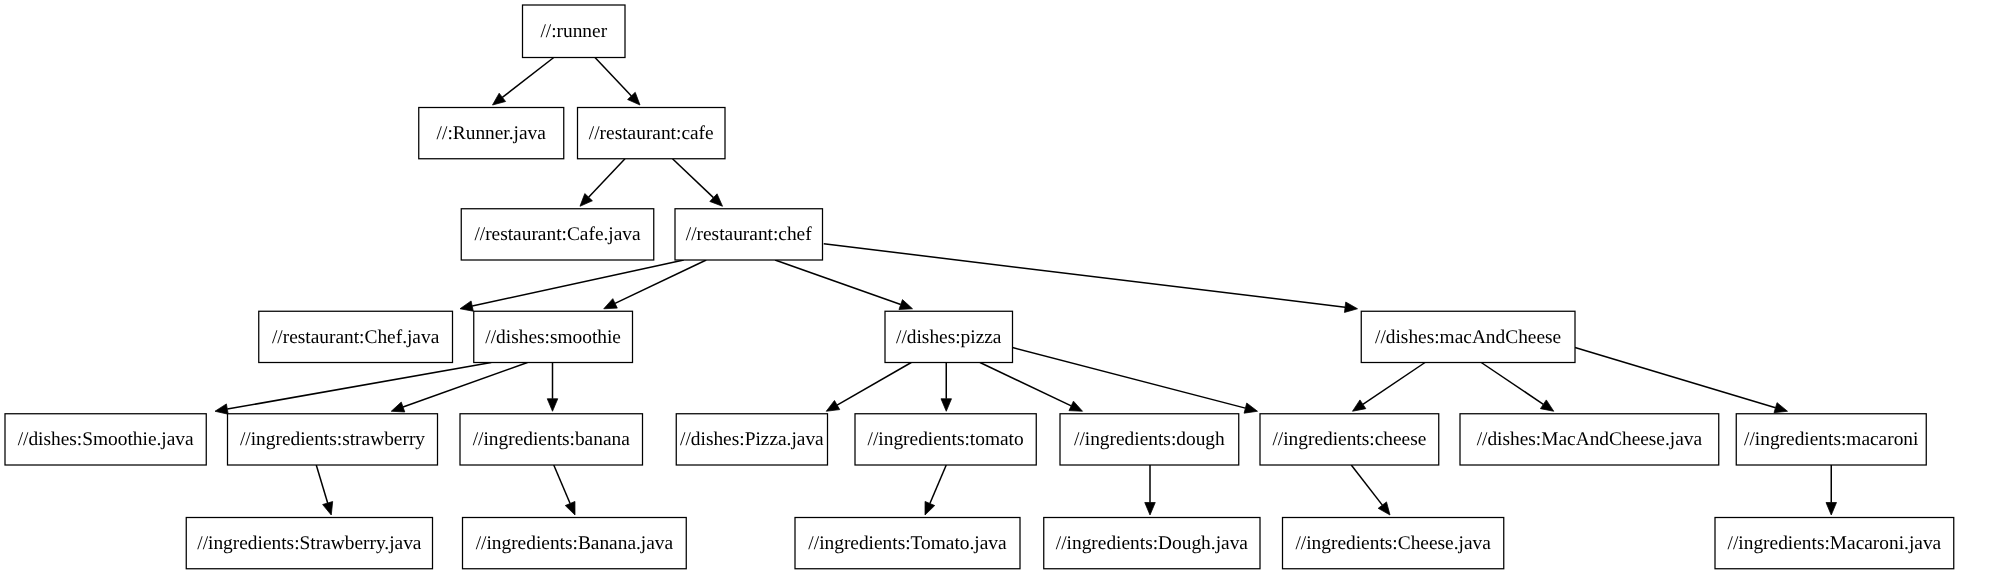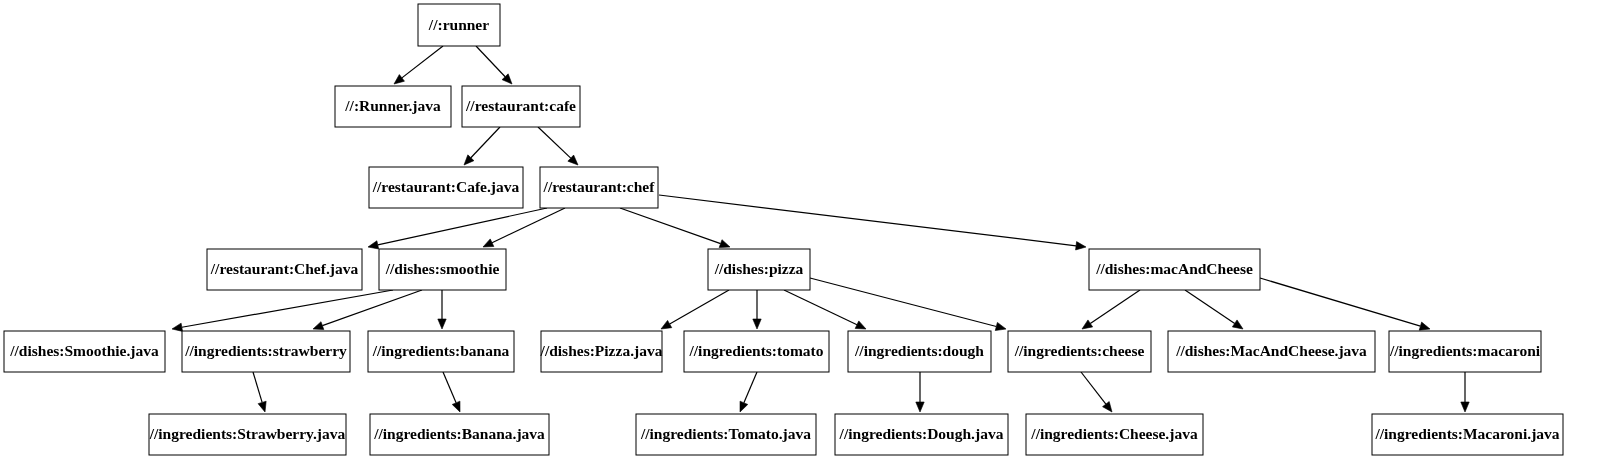--- a/index.html
+++ b/index.html
@@ -10,21 +10,20 @@
   body {
     width: 1600px;
     height: 468px;
     overflow: hidden;
     font-family: "Liberation Serif", "DejaVu Serif", serif;
   }
   #graph-root {
     position: relative;
     width: 1600px;
     height: 440px;
-    font-weight: bold;
   }
   svg#graph-svg {
     position: absolute;
     left: 0;
     top: 0;
     width: 1600px;
     height: 468px;
     display: block;
   }
   .node-box {

